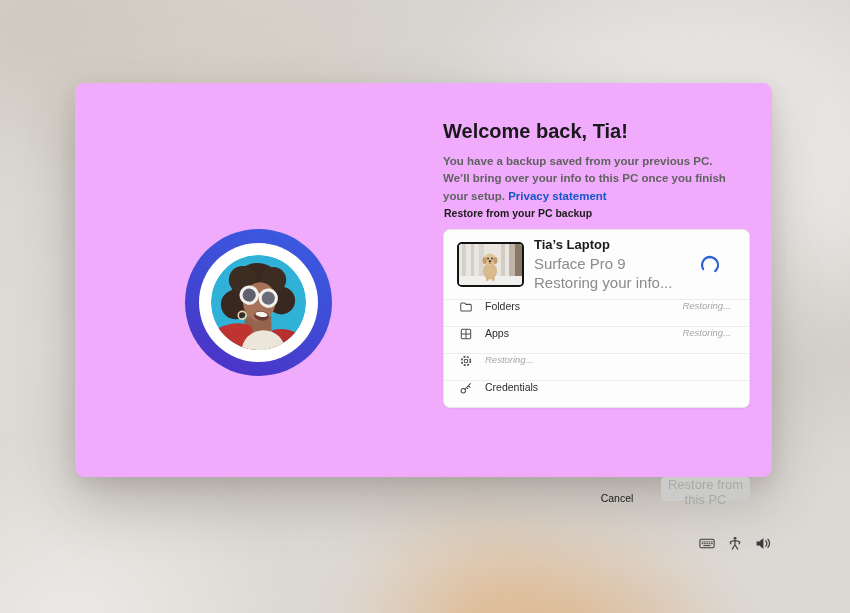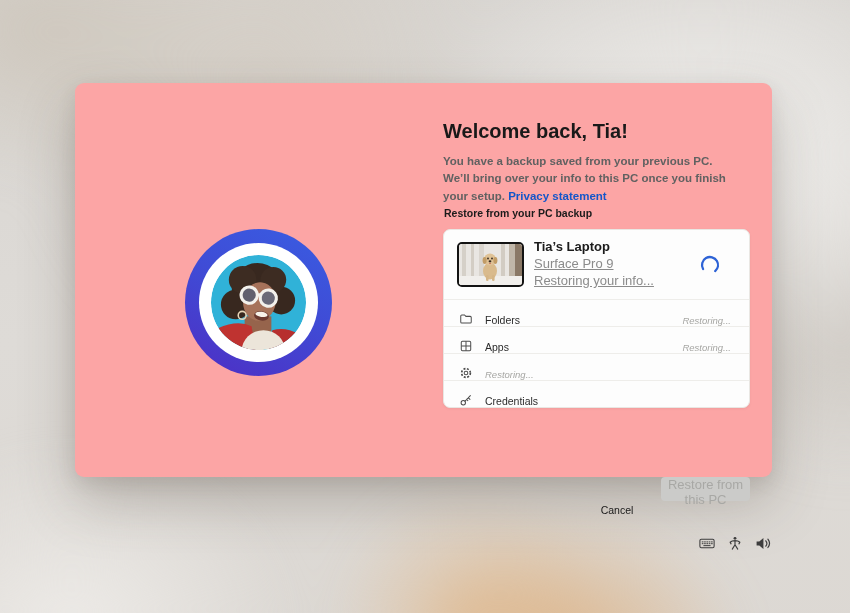--- a/index.html
+++ b/index.html
@@ -17,21 +17,21 @@
       radial-gradient(340px 420px at 32% 18%, rgba(209,201,190,.65), transparent 70%),
       radial-gradient(420px 320px at 80% 28%, rgba(244,243,241,.9), transparent 70%),
       radial-gradient(240px 200px at 96% 55%, rgba(196,190,182,.55), transparent 70%),
       radial-gradient(250px 230px at 66% 102%, rgba(222,168,110,.75), transparent 70%),
       radial-gradient(200px 200px at 55% 96%, rgba(226,179,127,.6), transparent 70%),
       radial-gradient(320px 260px at 12% 96%, rgba(240,238,235,.85), transparent 70%);
   }
 
   
   .panel { position:absolute; left:75px; top:83px; width:697px; height:394px;
-    background:#fca5a5; border-radius:9px;
+    background:#f0abfc; border-radius:9px;
     box-shadow:0 25px 55px rgba(75,65,55,.28), 0 6px 18px rgba(75,65,55,.12); }
 
   
   .avatar-outer { position:absolute; left:110px; top:146px; width:147px; height:147px;
     border-radius:50%; background:linear-gradient(205deg,#3a5ae0 8%,#3f4cd6 45%,#4c32c6 92%);
     display:flex; align-items:center; justify-content:center; }
   .avatar-white { width:119px; height:119px; border-radius:50%; background:#ffffff;
     display:flex; align-items:center; justify-content:center; }
   .avatar-photo { width:95px; height:95px; border-radius:50%; overflow:hidden; display:block; }
 
@@ -41,31 +41,31 @@
   .subtitle a { color:#1456c9; text-decoration:none; }
   .section-label { position:absolute; left:369px; top:124px; font-size:10.5px; font-weight:bold; color:#1b1b1b;text-align:center; }
 
   .card { position:absolute; left:368px; top:146px; width:307px; background:#fdfdfd;
     border:1px solid #e9e7e3; border-radius:7px; box-shadow:0 1px 3px rgba(0,0,0,.05); overflow:hidden; }
   .card-header { display:flex; align-items:center; height:69px; padding:0 10px 0 13px;justify-content:space-between; }
   .thumb { width:67px; height:45px; border:2px solid #131313; border-radius:5px; overflow:hidden; flex:none; background:#e9e6e2; }
   .thumb svg { display:block; width:100%; height:100%; }
   .device-info { flex:1; margin-left:10px; min-width:0; }
   .device-name { font-size:13px; font-weight:bold; color:#1b1b1b; margin-bottom:2px; }
-  .device-model, .device-status { font-size:13px; color:#8b8b8b; line-height:1.3;text-decoration:underline; }
+  .device-model, .device-status { font-size:15px; color:#8b8b8b; line-height:1.3; }
   .spinner { width:20px; height:20px; margin-right:19px; flex:none; animation:spin 1.4s linear infinite; }
   @keyframes spin { to { transform:rotate(360deg); } }
 
-  .card-row { display:flex; align-items:flex-end; height:27px; border-top:1px solid #eeedea; padding:0 18px 0 15px; }
+  .card-row { display:flex; align-items:flex-start; height:27px; border-top:1px solid #eeedea; padding:0 18px 0 15px; }
   .row-icon { width:14px; height:14px; margin-right:12px; color:#4c4c4c; flex:none; }
   .row-icon svg { display:block; width:100%; height:100%; }
   .row-label { flex:1; font-size:10.5px; color:#2c2c2c; }
   .row-status { font-size:9.5px; color:#a6a6a3;font-style:italic; }
 
-  .cancel-btn { position:absolute; top:416px; left:510px; width:64px; height:22px;
+  .cancel-btn { position:absolute; top:404px; left:510px; width:64px; height:22px;
     background:transparent; border:none; font-family:inherit; font-size:10.5px; color:#191919; cursor:pointer; }
   .primary-btn { position:absolute; top:394px; left:586px; width:89px; height:24px;
     background:#cbcbc9; border:none; border-radius:4px; font-family:inherit; font-size:13px; color:#a8a8a5; }
 
   
   .tray { position:absolute; right:79px; top:536px; display:flex; align-items:center; gap:12px; color:#3d3d3d; }
   .tray-icon { width:16px; height:15px; display:block; cursor:pointer; }
   .tray-icon svg { display:block; width:100%; height:100%; }
 </style>
 </head>

